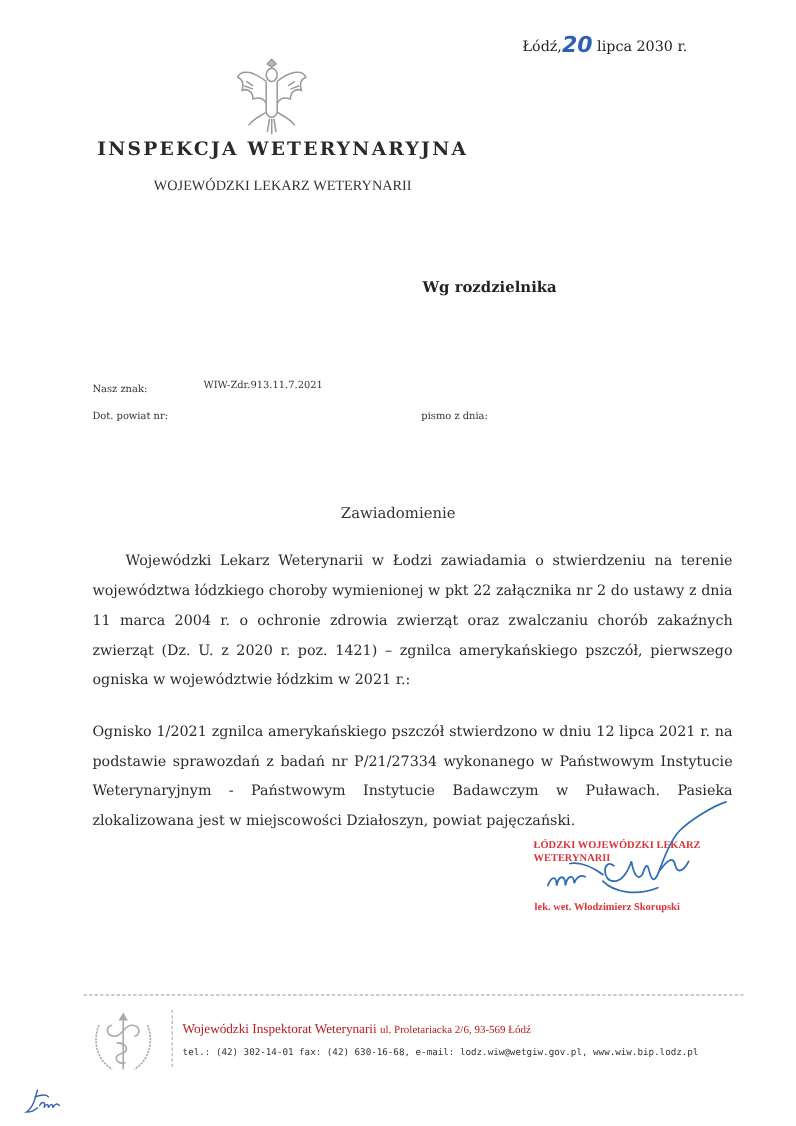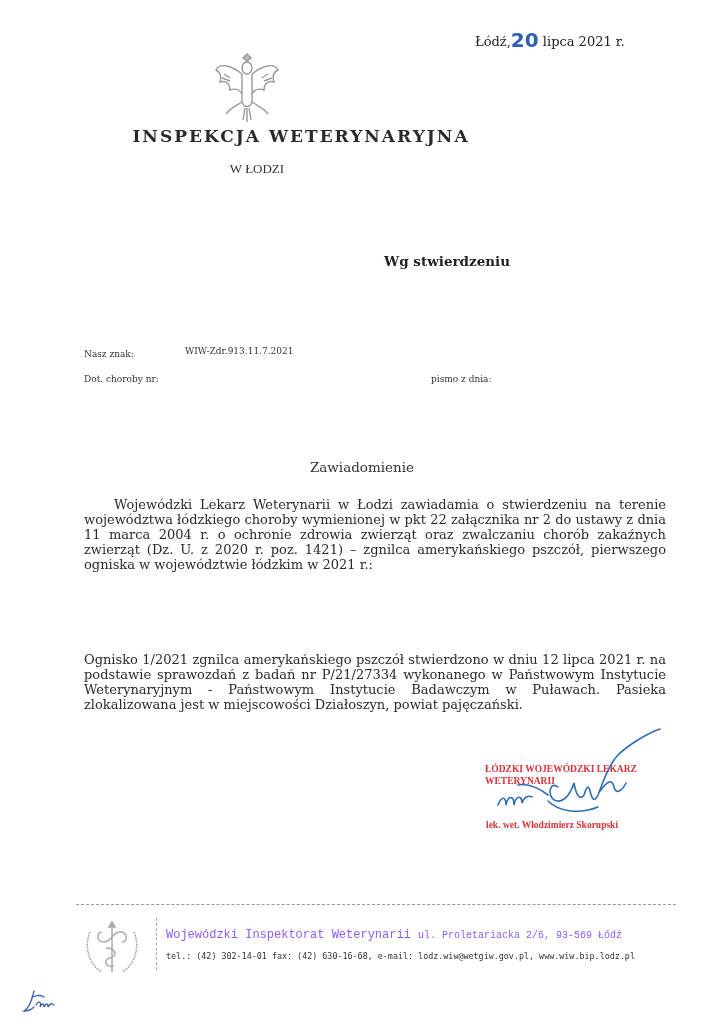--- a/index.html
+++ b/index.html
@@ -1,35 +1,35 @@
 <!DOCTYPE html>
 <html><head>
 <meta charset="utf-8">
 <style>
   html, body { margin: 0; padding: 0; background: #ffffff; }
   body { width: 724px; height: 1024px; position: relative; overflow: hidden; color: #222; font-family: "DejaVu Serif", serif; }
   .abs { position: absolute; }
   .eagle { left: 212px; top: 48px; width: 70px; height: 76px; }
   .date-line { left: 475px; top: 28px; width: 240px; font-size: 13px; white-space: nowrap; }
-  .date-line .handday { font-family: "DejaVu Sans", sans-serif; font-size: 20px; color: #2f5fb3; font-weight: bold; vertical-align: -1px; }
-  .org-title { left: 87px; top: 126px; width: 340px; text-align: center; font-size: 17px; font-weight: bold; letter-spacing: 2px; color: #2a2a2a; font-family: "DejaVu Serif", serif; margin-left: 44px; }
+  .date-line .handday { font-family: "DejaVu Sans", sans-serif; font-style: italic; font-size: 20px; color: #2f5fb3; font-weight: bold; vertical-align: -1px; }
+  .org-title { left: 87px; top: 126px; width: 340px; text-align: center; font-size: 17px; font-weight: bold; letter-spacing: 2px; color: #2a2a2a; font-family: "DejaVu Serif", serif; }
   .org-sub { left: 87px; top: 160px; width: 340px; text-align: center; font-size: 13px; line-height: 18px; font-family: "Liberation Serif", serif; color: #333; }
   .recipient { left: 384px; top: 253px; font-size: 13.5px; font-weight: bold; font-family: "DejaVu Serif", serif; }
   .meta { font-size: 9px; font-family: "DejaVu Serif", serif; color: #333; }
   .title { left: 0; width: 724px; top: 459px; text-align: center; font-size: 13.5px; font-family: "DejaVu Serif", serif; color: #333; }
-  .para { left: 84px; width: 582px; font-size: 13px; line-height: 15px; text-align: justify; font-family: "DejaVu Serif", serif; color: #2a2a2a; }
+  .para { left: 84px; width: 582px; font-size: 13px; line-height: 27px; text-align: justify; font-family: "DejaVu Serif", serif; color: #2a2a2a; }
   .para1 { top: 497px; text-indent: 30px; }
   .para2 { top: 652px; }
   .stamp { left: 485px; top: 763px; width: 180px; color: #d8333a; font-family: "Liberation Serif", serif; font-weight: bold; font-size: 9.5px; text-align: left; line-height: 12px; }
   .stamp-name { left: 486px; top: 808px; color: #d8333a; font-family: "Liberation Serif", serif; font-weight: bold; font-size: 9.5px; margin-top: 12px; }
   .sig { left: 488px; top: 725px; width: 190px; height: 100px; }
   .footer-rule { left: 76px; top: 904px; width: 600px; border-top: 1px dashed #999; }
   .footer-vrule { left: 156px; top: 918px; height: 52px; border-left: 1px dashed #aaa; }
   .caduceus { left: 82px; top: 918px; width: 60px; height: 58px; }
-  .footer-l1 { left: 166px; top: 928px; font-family: Liberation Mono, monospace; font-size: 12px; color: #8b5cf6; white-space: nowrap; }
+  .footer-l1 { left: 166px; top: 928px; font-family: Liberation Serif, serif; font-size: 12px; color: #b91c1c; white-space: nowrap; }
   .footer-l1 .addr { font-size: 10px; }
   .footer-l2 { left: 166px; top: 951px; font-family: "DejaVu Sans Mono", monospace; font-size: 8.4px; color: #333; white-space: nowrap; }
   .initials { left: 20px; top: 987px; width: 40px; height: 28px; }
 </style>
 </head>
 <body>
 
 <svg class="abs eagle" viewBox="0 0 70 76">
   <g fill="none" stroke="#9a9a9a" stroke-width="1.4">
     <path d="M35 6 l-4 4 l4 3 l4 -3 z" fill="#bbb"></path>
@@ -37,34 +37,34 @@
     <path d="M30 26 C20 18 8 14 4 22 C8 24 10 28 8 34 C14 32 18 36 18 42 C24 40 28 42 30 46"></path>
     <path d="M40 26 C50 18 62 14 66 22 C62 24 60 28 62 34 C56 32 52 36 52 42 C46 40 42 42 40 46"></path>
     <path d="M30 26 L30 54 C32 60 38 60 40 54 L40 26"></path>
     <path d="M12 26 l6 4 M10 30 l8 3 M56 26 l-6 4 M60 30 l-8 3"></path>
     <path d="M30 54 C24 58 18 60 14 66 M40 54 C46 58 52 60 56 66"></path>
     <path d="M33 60 l-2 12 M37 60 l2 12 M35 60 l0 14"></path>
   </g>
 </svg>
 
 <div class="abs date-line">
-  <span>Łódź,</span><span class="handday">20</span> <span>lipca 2021 r.</span>
+  <span>Łódź,</span><span class="handday">20</span> <span>lipca 2030 r.</span>
 </div>
 
 <div class="abs org-title">INSPEKCJA WETERYNARYJNA</div>
 <div class="abs org-sub">
-  <div>W ŁODZI</div>
+  <div>WOJEWÓDZKI LEKARZ WETERYNARII</div>
 </div>
 
-<div class="abs recipient">Wg stwierdzeniu</div>
+<div class="abs recipient">Wg rozdzielnika</div>
 
 <div class="abs meta" style="left:84px; top:349px;">Nasz znak:</div>
 <div class="abs meta" style="left:185px; top:346px;">WIW-Zdr.913.11.7.2021</div>
-<div class="abs meta" style="left:84px; top:374px;">Dot. choroby nr:</div>
-<div class="abs meta" style="left:383px; top:374px;margin-left:48px;">pismo z dnia:</div>
+<div class="abs meta" style="left:84px; top:374px;">Dot. powiat nr:</div>
+<div class="abs meta" style="left:383px; top:374px;">pismo z dnia:</div>
 
 <div class="abs title">Zawiadomienie</div>
 
 <div class="abs para para1">Wojewódzki Lekarz Weterynarii w Łodzi zawiadamia o stwierdzeniu na terenie województwa łódzkiego choroby wymienionej w pkt 22 załącznika nr 2 do ustawy z dnia 11 marca 2004 r. o ochronie zdrowia zwierząt oraz zwalczaniu chorób zakaźnych zwierząt (Dz. U. z 2020 r. poz. 1421) – zgnilca amerykańskiego pszczół, pierwszego ogniska w województwie łódzkim w 2021 r.:</div>
 <div class="abs para para2">Ognisko 1/2021 zgnilca amerykańskiego pszczół stwierdzono w dniu 12 lipca 2021 r. na podstawie sprawozdań z badań nr P/21/27334 wykonanego w Państwowym Instytucie Weterynaryjnym - Państwowym Instytucie Badawczym w Puławach. Pasieka zlokalizowana jest w miejscowości Działoszyn, powiat pajęczański.</div>
 
 <div class="abs stamp">
   <div>ŁÓDZKI WOJEWÓDZKI LEKARZ</div>
   <div>WETERYNARII</div>
 </div>

